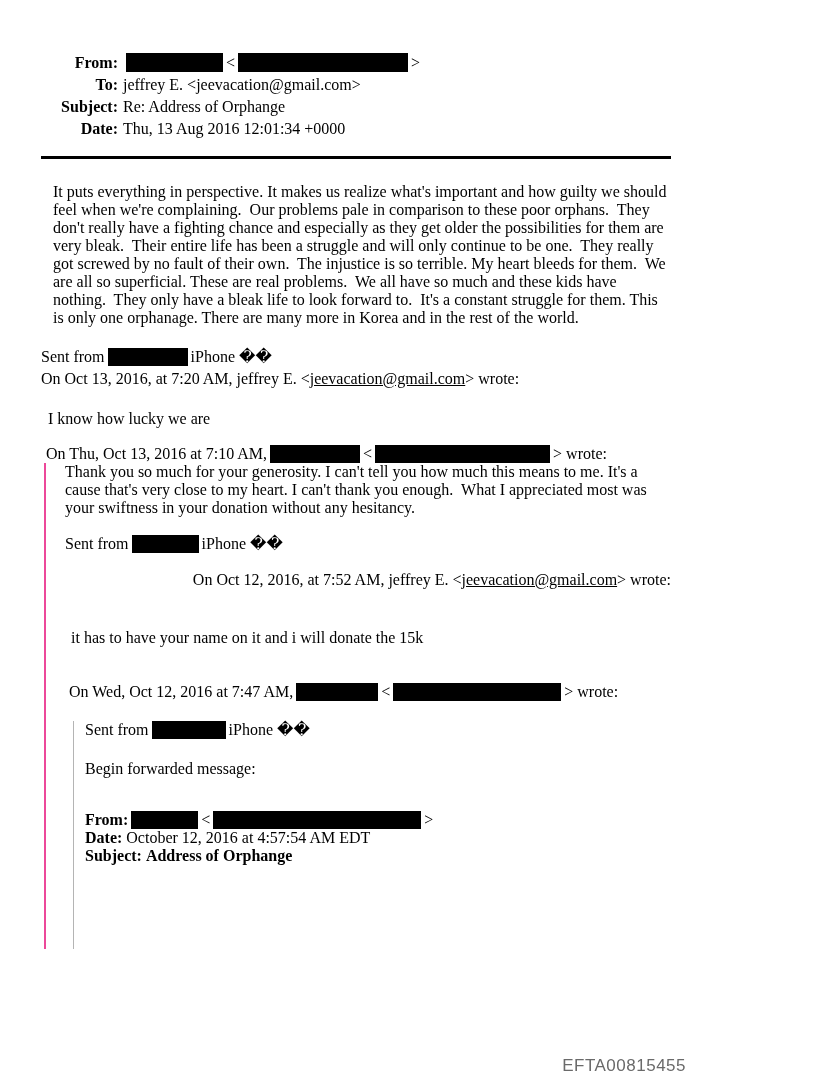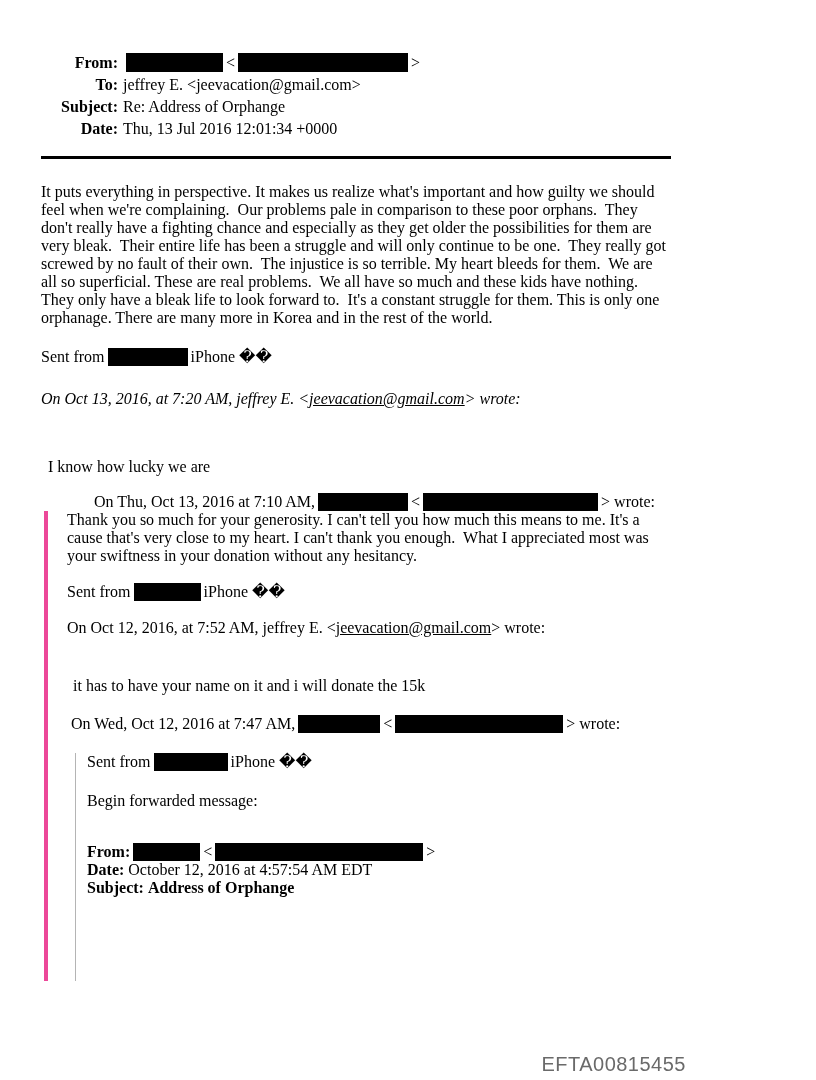--- a/index.html
+++ b/index.html
@@ -15,72 +15,72 @@
 
   
   .email-header { display:grid; grid-template-columns:77px auto; column-gap:5px; line-height:22px; }
   .email-header .hlabel { font-weight:bold; text-align:right; white-space:nowrap; }
   .email-header .hvalue { white-space:pre-wrap; }
 
   .rule { height:3px; background:#000; margin-top:16px; }
 
   p { margin:0; line-height:18px; white-space:pre-wrap; }
 
-  .msg-main   { margin-top:24px; }
+  .msg-main   { margin-top:24px;margin-left:12px; }
   .sent-from-1{ margin-top:21px; }
-  .attr-1     { margin-top:24px;font-style:italic; }
-  .reply-1    { margin-top:50px; padding-left:7px; }
-  .attr-2     { margin-top:17px; padding-left:5px;margin-left:48px; }
+  .attr-1     { margin-top:4px; }
+  .reply-1    { margin-top:22px; padding-left:7px; }
+  .attr-2     { margin-top:17px; padding-left:5px; }
 
-  .bq1 { margin:0 0 0 3px; padding-left:19px; border-left:4px solid #ec4899; }
+  .bq1 { margin:0 0 0 3px; padding-left:19px; border-left:2px solid #ec4899; }
   .bq1 .msg-quote1 { margin-top:0; }
   .sent-from-2{ margin-top:18px; }
-  .attr-3     { margin-top:18px; }
+  .attr-3     { margin-top:18px;text-align:right; }
   .reply-2    { margin-top:40px; padding-left:6px; }
-  .attr-4     { margin-top:20px; padding-left:4px; }
+  .attr-4     { margin-top:36px; padding-left:4px; }
 
   .bq2 { margin:13px 0 0 8px; padding-left:11px; border-left:1px solid #b4b4b4; }
   .sent-from-3{ margin-top:20px; }
   .fwd-notice { margin-top:21px; }
   .fwd-header { margin-top:33px; line-height:18px; }
   .fwd-header p { line-height:18px; }
   .flabel { font-weight:bold; }
   .fwd-subject-value { font-weight:bold;text-align:right; }
   .salutation { margin-top:34px; }
   .q-spacer { height:84px; }
 
   .redact { display:inline-block; background:#000; height:18px; vertical-align:-4px; margin:0 3px; }
   .redact-lg { height:19px; vertical-align:-4px; }
 
   a.email-link { color:#000; text-decoration:underline; }
 
   .bates {
     position:absolute; right:26px; bottom:4px;
     font-family:"Liberation Sans","DejaVu Sans",sans-serif;
-    font-size:20px; color:#6a6a6a; letter-spacing:0.5px;
+    font-size:17px; color:#6a6a6a; letter-spacing:0.5px;
   }
 </style>
 </head>
 <body>
 
 <div class="page">
   <div class="content">
 
     <div class="email-header">
       <span class="hlabel">From:</span>
       <span class="hvalue"><span class="redact redact-lg" style="width:97px"></span><span>&lt;</span><span class="redact redact-lg" style="width:170px"></span><span>&gt;</span></span>
 
       <span class="hlabel">To:</span>
       <span class="hvalue">jeffrey E. &lt;jeevacation@gmail.com&gt;</span>
 
       <span class="hlabel">Subject:</span>
       <span class="hvalue">Re: Address of Orphange</span>
 
       <span class="hlabel">Date:</span>
-      <span class="hvalue">Thu, 13 Jul 2016 12:01:34 +0000</span>
+      <span class="hvalue">Thu, 13 Aug 2016 12:01:34 +0000</span>
     </div>
 
     <div class="rule"></div>
 
     <p class="msg-main">It puts everything in perspective. It makes us realize what's important and how guilty we should feel when we're complaining.  Our problems pale in comparison to these poor orphans.  They don't really have a fighting chance and especially as they get older the possibilities for them are very bleak.  Their entire life has been a struggle and will only continue to be one.  They really got screwed by no fault of their own.  The injustice is so terrible. My heart bleeds for them.  We are all so superficial. These are real problems.  We all have so much and these kids have nothing.  They only have a bleak life to look forward to.  It's a constant struggle for them. This is only one orphanage. There are many more in Korea and in the rest of the world.</p>
 
     <p class="sent-from-1"><span>Sent from</span><span class="redact" style="width:80px"></span><span>iPhone ��</span></p>
 
     <p class="attr-1"><span>On Oct 13, 2016, at 7:20 AM, jeffrey E. &lt;</span><a class="email-link" href="#">jeevacation@gmail.com</a><span>&gt; wrote:</span></p>
 

